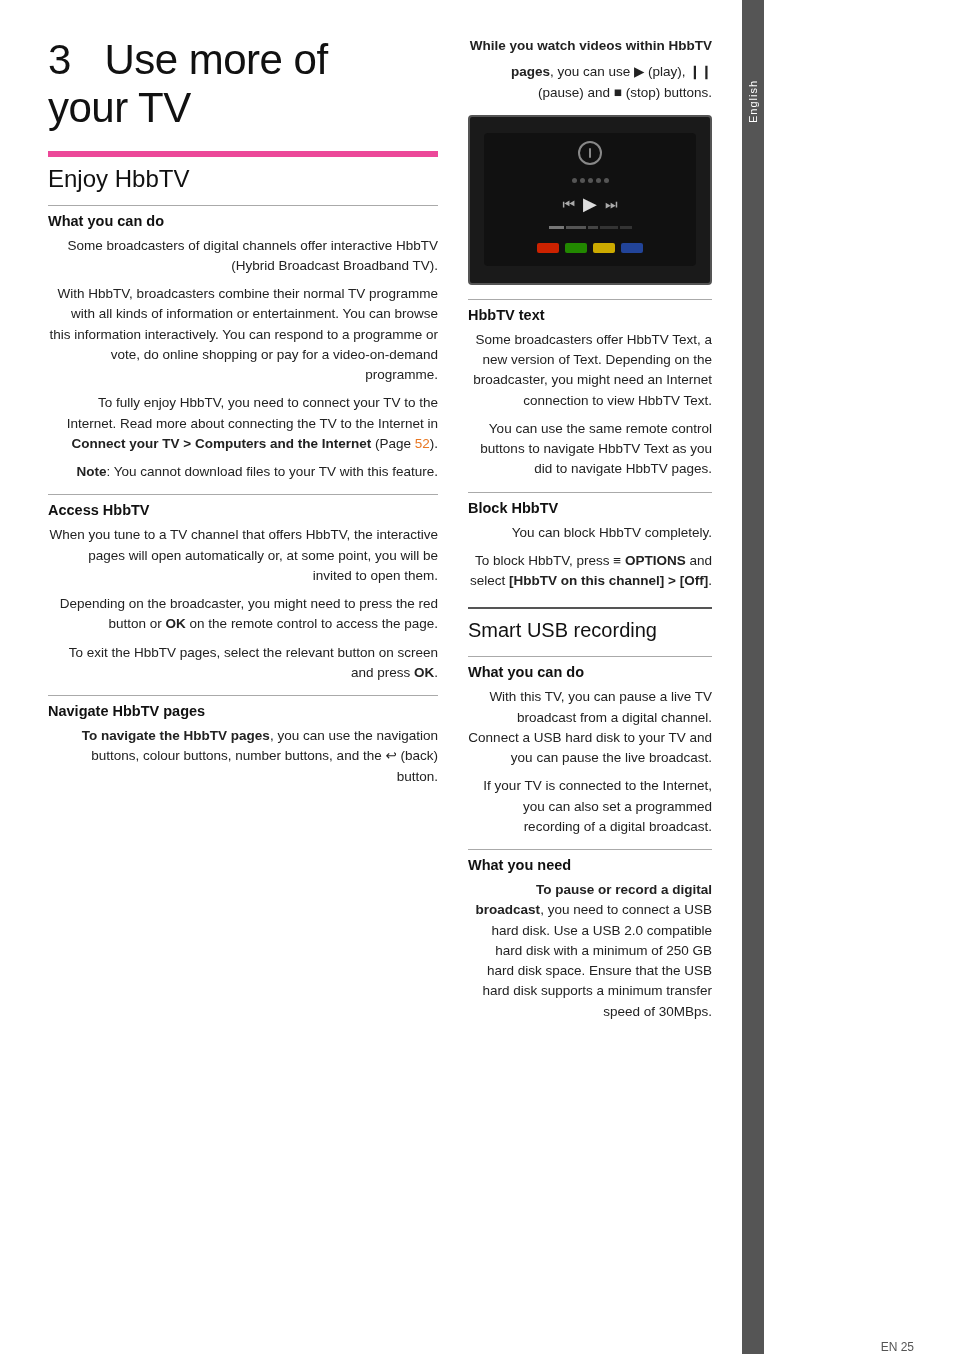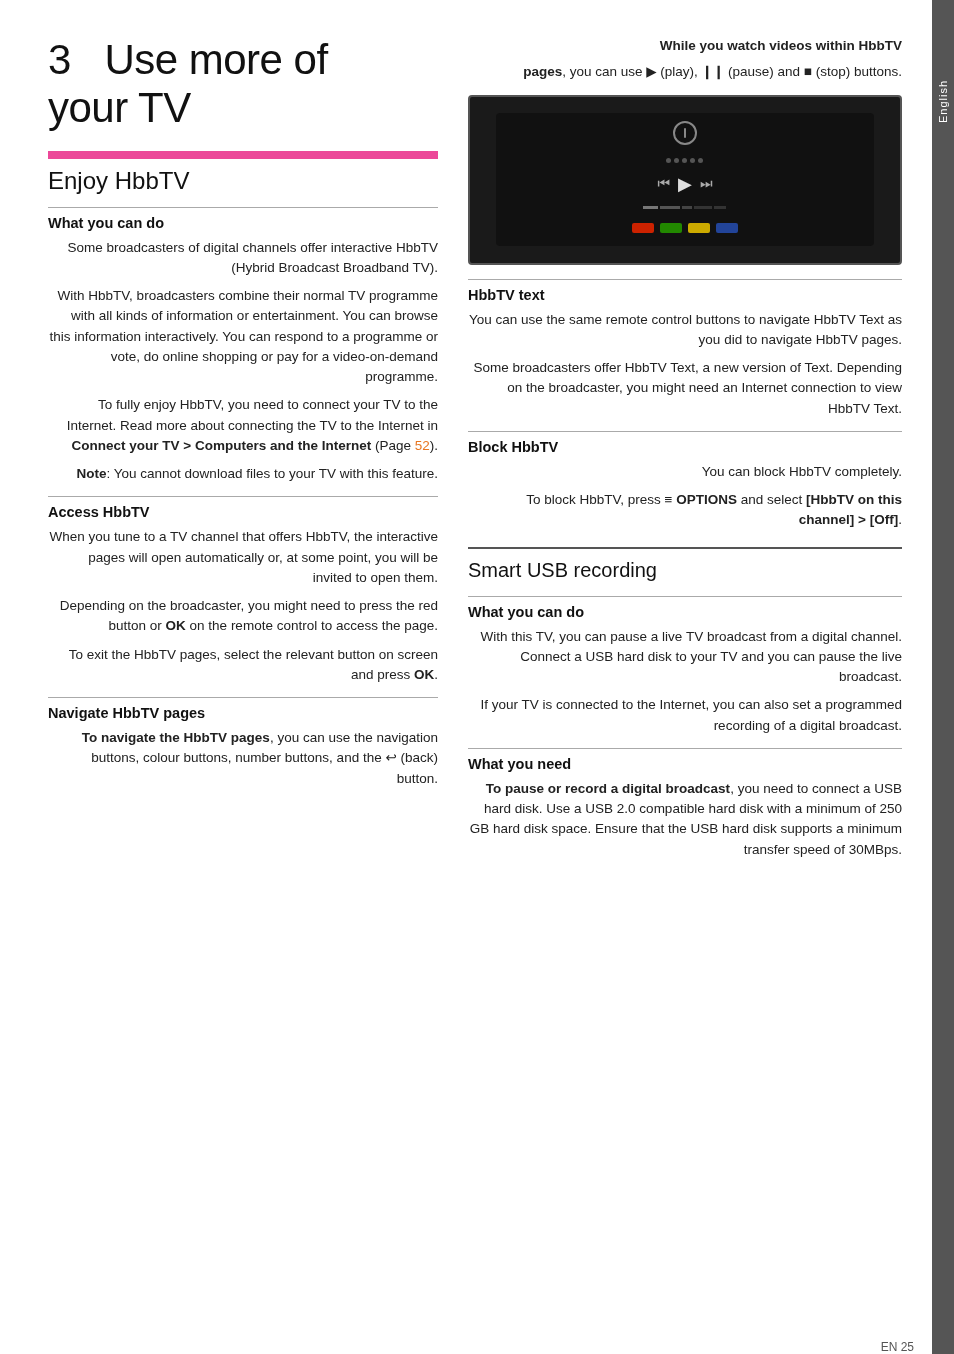--- a/index.html
+++ b/index.html
@@ -7,21 +7,21 @@
       font-family: Arial, Helvetica, sans-serif;
       background: #fff;
       width: 954px;
       min-height: 1354px;
       position: relative;
       font-size: 13.5px;
       color: #222;
     }
     .page-wrapper {
       display: flex;
-      width: 954px;
+      width: 764px;
       min-height: 1354px;
     }
     .main-content {
       flex: 1;
       padding: 36px 30px 36px 48px;
       display: flex;
       gap: 30px;
     }
     .left-col {
       width: 390px;
@@ -34,21 +34,21 @@
       font-size: 42px;
       font-weight: 300;
       line-height: 1.15;
       margin-bottom: 18px;
       letter-spacing: -0.5px;
       color: #111;
     }
     .section-title {
       font-size: 24px;
       font-weight: 400;
-      border-top: 8px solid #ec4899;
+      border-top: 6px solid #ec4899;
       padding-top: 8px;
       margin-bottom: 12px;
       color: #111;
     }
     .subsection-title {
       font-size: 14.5px;
       font-weight: 700;
       border-top: 1px solid #aaa;
       padding-top: 7px;
       margin-bottom: 7px;
@@ -270,22 +270,22 @@
           <div class="tv-color-buttons">
             <div class="tv-color-btn" style="background:#cc2200;"></div>
             <div class="tv-color-btn" style="background:#228800;"></div>
             <div class="tv-color-btn" style="background:#ccaa00;"></div>
             <div class="tv-color-btn" style="background:#224499;"></div>
           </div>
         </div>
       </div>
 
       <div class="subsection-title">HbbTV text</div>
+      <p>Some broadcasters offer HbbTV Text, a new version of Text. Depending on the broadcaster, you might need an Internet connection to view HbbTV Text.</p>
       <p>You can use the same remote control buttons to navigate HbbTV Text as you did to navigate HbbTV pages.</p>
-      <p>Some broadcasters offer HbbTV Text, a new version of Text. Depending on the broadcaster, you might need an Internet connection to view HbbTV Text.</p>
 
       <div class="subsection-title">Block HbbTV</div>
       <p>You can block HbbTV completely.</p>
       <p>
         <span>To block HbbTV, press </span><span>≡</span><span class="bold"> OPTIONS</span><span> and select </span><span class="bold">[HbbTV on this channel] &gt; [Off]</span><span>.</span>
       </p>
 
       <div class="big-section-title">Smart USB recording</div>
 
       <div class="subsection-title">What you can do</div>

